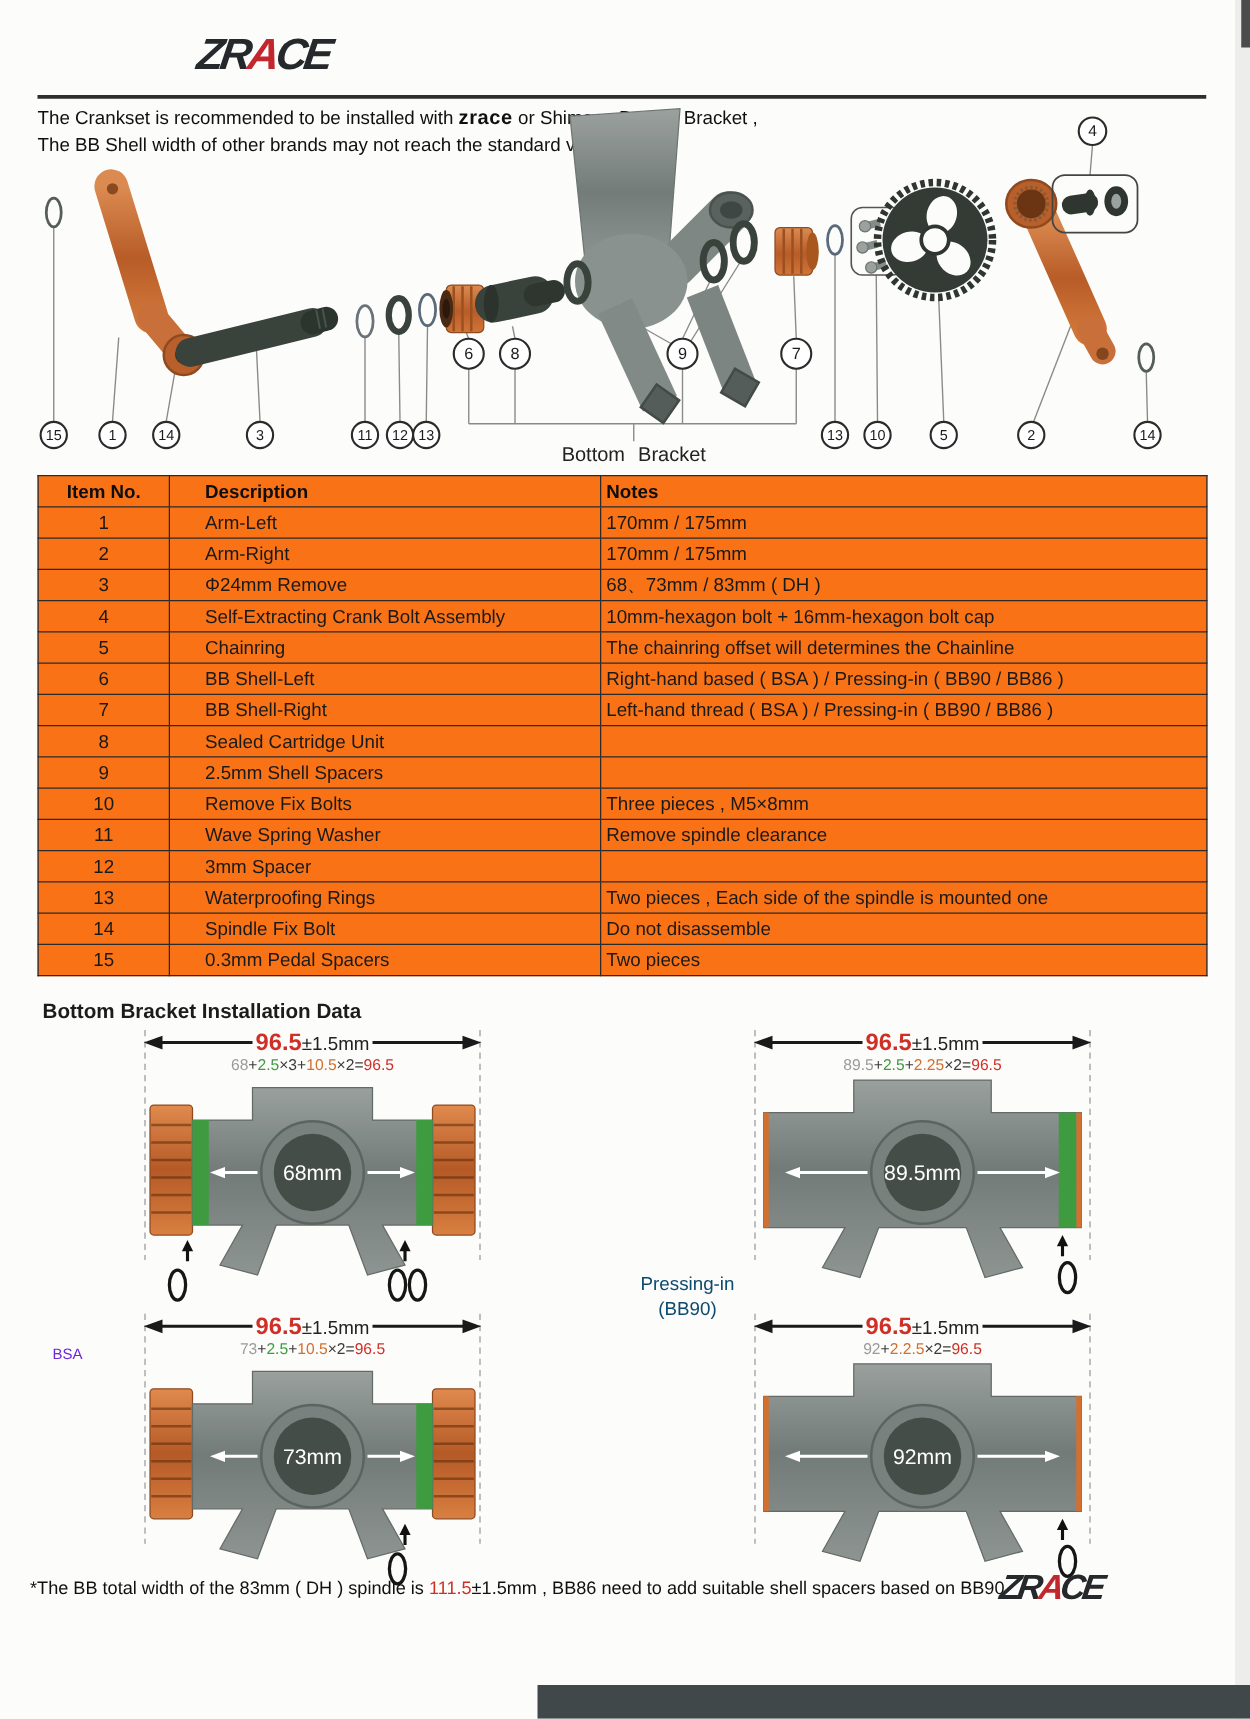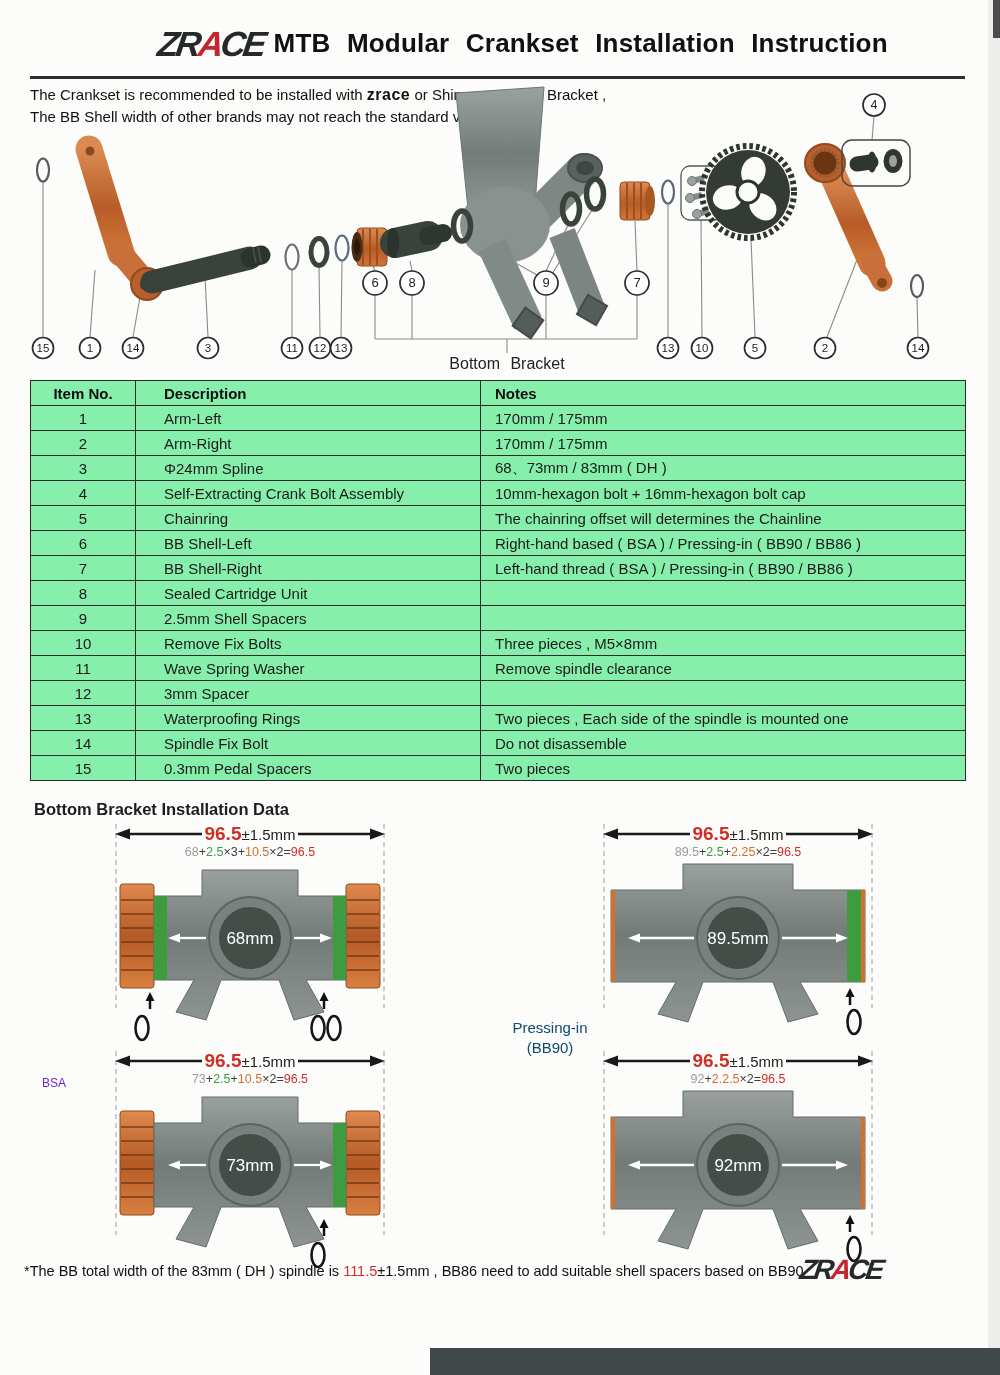--- a/index.html
+++ b/index.html
@@ -22,26 +22,26 @@
 
   
   #intro{left:30px;top:84px;font-size:15px;line-height:22px;color:#101010}
   #intro .brand{font-weight:bold;font-size:16px;letter-spacing:.5px}
 
   
   #exploded-wrap{left:0;top:85px;width:1000px;height:292px}
 
   
   #parts-table-wrap{left:30px;top:380px;width:935px}
-  table{border-collapse:collapse;table-layout:fixed;width:935px;background:#86efac}
+  table{border-collapse:collapse;table-layout:fixed;width:935px;background:#f97316}
   th,td{border:1.6px solid #2b2b2b;font-size:15px;height:20px;padding:2px 0;overflow:hidden;white-space:nowrap}
   th{font-weight:bold;color:#0e0e0e}
   .c-item{text-align:center}
   .c-desc{text-align:left;padding-left:28px}
-  .c-notes{text-align:left;padding-left:14px}
+  .c-notes{text-align:left;padding-left:4px}
 
   
   #bb-heading{left:34px;top:800px;font-size:16.5px;font-weight:bold;color:#1c1c1c}
   .bb-box{width:300px;height:232px}
   #bb0{left:100px;top:816px}
   #bb1{left:588px;top:816px}
   #bb2{left:100px;top:1043px}
   #bb3{left:588px;top:1043px}
   #bsa-label{left:42px;top:1076px;font-size:12px;color:#6d28d9}
   #press-label{left:492px;top:1018px;width:116px;text-align:center;font-size:15px;color:#0c4a6e;line-height:20px}
@@ -54,21 +54,20 @@
   
   #artifact-bottom{left:430px;top:1348px;width:570px;height:27px;background:#41484a}
   #artifact-corner{left:993px;top:0;width:7px;height:38px;background:#4c4c4c}
   #artifact-edge{left:988px;top:0;width:12px;height:1375px;background:#ededeb}
 </style>
 </head>
 <body>
 
 <div class="abs" id="title-row">
   <span class="zlogo" id="logo-header"><span>ZR</span><span class="a">A</span><span>CE</span></span>
-  <span id="page-title">MTB Modular Crankset Installation Instruction</span>
 </div>
 <div class="abs" id="rule"></div>
 
 <div class="abs" id="intro">
   <div><span>The Crankset is recommended to be installed with </span><span class="brand">zrace</span><span> or Shimano Bottom Bracket ,</span></div>
   <div>The BB Shell width of other brands may not reach the standard value.</div>
 </div>
 
 <div class="abs" id="exploded-wrap">
 <svg viewBox="0 0 1000 292" width="1000" height="292">
@@ -276,21 +275,21 @@
           <td class="c-desc">Arm-Left</td>
           <td class="c-notes">170mm / 175mm</td>
         </tr>
         <tr>
           <td class="c-item">2</td>
           <td class="c-desc">Arm-Right</td>
           <td class="c-notes">170mm / 175mm</td>
         </tr>
         <tr>
           <td class="c-item">3</td>
-          <td class="c-desc">Φ24mm Spline</td>
+          <td class="c-desc">Φ24mm Remove</td>
           <td class="c-notes">68、73mm / 83mm ( DH )</td>
         </tr>
         <tr>
           <td class="c-item">4</td>
           <td class="c-desc">Self-Extracting Crank Bolt Assembly</td>
           <td class="c-notes">10mm-hexagon bolt + 16mm-hexagon bolt cap</td>
         </tr>
         <tr>
           <td class="c-item">5</td>
           <td class="c-desc">Chainring</td>

